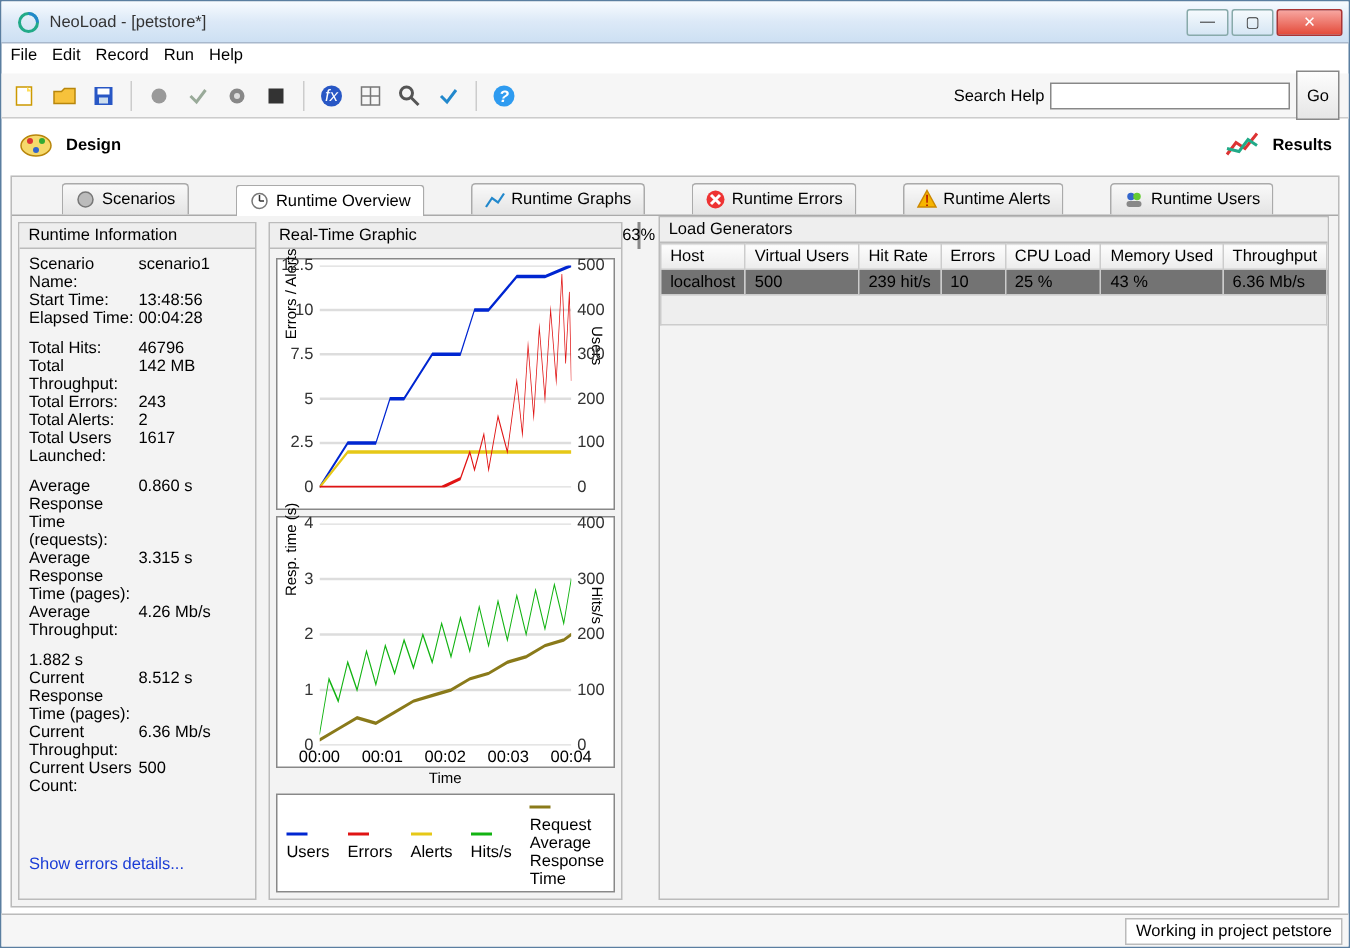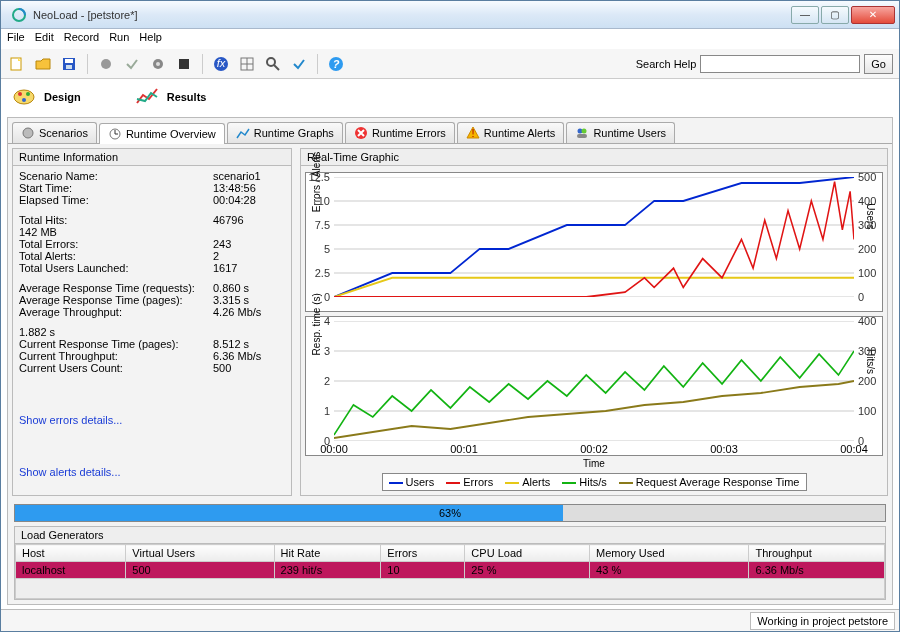--- a/index.html
+++ b/index.html
@@ -13,29 +13,29 @@
 .winbtn { width: 28px; height: 18px; border: 1px solid #8aa; border-radius: 2px; background: linear-gradient(#f5fafd,#d6e6f4); display:flex; align-items:center; justify-content:center; font-size:10px; color:#333;}
 .winbtn.close { background: linear-gradient(#f7a6a0,#e44b3a); color:#fff; border-color:#a33; width:44px;}
 .menubar { height: 20px; padding: 2px 6px; display: flex; gap: 10px; }
 .menubar span { cursor: default; }
 .toolbar { height: 30px; border-bottom: 1px solid #ccc; display: flex; align-items: center; padding: 0 6px; gap: 6px; background:#f6f6f6; }
 .tbtn { width: 20px; height: 20px; display:flex; align-items:center; justify-content:center;font-style:italic; }
 .vsep { width:1px; height:20px; background:#ccc; margin:0 2px;}
 .searchwrap { margin-left: auto; display: flex; align-items: center; gap: 4px; }
 .searchwrap label { white-space: nowrap; }
 .searchwrap input { width: 160px; height: 18px; border: 1px solid #888; }
-.gobtn { height: 20px; border:1px solid #888; background:linear-gradient(#fdfdfd,#e6e6e6); padding:0 6px; }
-.modebar { height: 36px; display:flex; align-items:center; justify-content:flex-start; gap: 32px; }
+.gobtn { height: 33px; border:1px solid #888; background:linear-gradient(#fdfdfd,#e6e6e6); padding:0 6px; }
+.modebar { height: 36px; display:flex; align-items:center; justify-content:space-between; gap: 32px; }
 .modebtn { display:flex; align-items:center; gap:8px; padding:3px 10px; border:1px solid transparent; font-weight:bold; font-size:12px;}
 .modebtn.active { border:1px solid #888; background:linear-gradient(#fdfdfd,#e0e0e0); border-radius:2px; }
 .contentwrap { flex:1; border:1px solid #bbb; margin:2px 6px 4px 6px; display:flex; flex-direction:column; background:#f3f3f3; overflow:hidden;}
 .tabstrip { height: 26px; display:flex; align-items:flex-end; padding:0 4px; gap:2px; background:#f3f3f3; border-bottom:1px solid #aaa; }
-.tab { display:flex; align-items:center; gap:4px; padding:3px 8px; border:1px solid #aaa; border-bottom:none; background:linear-gradient(#f9f9f9,#e4e4e4); border-radius:3px 3px 0 0; }
+.tab { display:flex; align-items:center; gap:4px; padding:3px 8px; border:1px solid #aaa; border-bottom:none; background:linear-gradient(#f9f9f9,#e4e4e4); border-radius:3px 3px 0 0;margin-left:29px; }
 .tab.active { background:#fff; position:relative; top:1px; }
-.maincontent { flex:1; display:flex; flex-direction:column; background:#f3f3f3; overflow:hidden;}
+.maincontent { flex:1; display:flex; flex-direction:row; background:#f3f3f3; overflow:hidden;}
 .upper { display:flex; flex:1; overflow:hidden; min-height: 0;}
 .panel { border:1px solid #bbb; margin:4px; background:#f3f3f3; display:flex; flex-direction:column; }
 .panel-title { border-bottom:1px solid #bbb; padding:2px 6px; background:#eee;}
 .runtime-info { width: 280px; }
 .runtime-info .body { padding:4px 6px; overflow:auto; flex:1;}
 .kv { display:flex; }
 .kv .k { flex:1; }
 .kv .v { width: 72px; text-align:left; }
 .sep { height: 8px; }
 .linkish { color: #1a3cd6; cursor:pointer;margin-top:40px; }
@@ -46,21 +46,21 @@
 .ylabel-right { position:absolute; right:-16px; top:50%; transform:rotate(90deg) translateX(-50%); transform-origin:right center; white-space:nowrap; font-size:10px;}
 .xaxislabel { text-align:center; font-size:10px; }
 .legendbox { border:1px solid #888; background:#fff; padding:2px 6px; margin:4px auto 0 auto; display:flex; gap:12px; align-items:center; justify-content:center; font-size:10px; width:fit-content;}
 .legswatch { width:14px; height:2px; display:inline-block; vertical-align:middle; margin-right:3px;}
 .progresswrap { height:18px; border:1px solid #888; margin:4px 6px; background:#ddd; position:relative; }
 .progressfill { height:100%; background:#2e9bf0; }
 .progresstext { position:absolute; left:50%; top:0; transform:translateX(-50%); line-height:16px; color:#000; font-size:11px;}
 .lg { margin:0 6px 4px 6px; }
 .lg .body { background:#fff; }
 .lgtable { width:100%; border-collapse:collapse; }
-.lgtable th, .lgtable td { text-align:left; padding:2px 6px; border:1px solid #ccc; background:#be185d; font-weight:normal;}
+.lgtable th, .lgtable td { text-align:left; padding:2px 6px; border:1px solid #ccc; background:#737373; font-weight:normal;}
 .lgtable th { background:linear-gradient(#fdfdfd,#ececec);}
 .lgfiller { height:20px; background:#eee; border:1px solid #ccc; border-top:none;}
 .statusbar { height:22px; border-top:1px solid #bbb; display:flex; align-items:center; justify-content:flex-end; padding:3px 4px; background:#f6f6f6;}
 .statuscell { border:1px solid #bbb; padding:2px 6px; background:#fff;}
 svg { display:block; }
 .ticks { position:absolute; left:-30px; top:0; bottom:0; width:28px; font-size:9px; color:#333; }
 .ticksR { left:auto; right:-26px; text-align:left; width:24px;}
 .tick { position:absolute; right:2px; transform:translateY(-50%);}
 .ticksR .tick { left:2px; right:auto;}
 .xticks { position:absolute; left:0; right:0; bottom:-14px; height:12px; font-size:9px;}
@@ -255,20 +255,21 @@
             <div class="kv">
                 <span class="k">Elapsed Time:</span>
                 <span class="v">00:04:28</span>
               </div>
             <div class="sep"></div>
             <div class="kv">
                 <span class="k">Total Hits:</span>
                 <span class="v">46796</span>
               </div>
             <div class="kv">
+                <span class="k">Total Throughput:</span>
                 <span class="v">142 MB</span>
               </div>
             <div class="kv">
                 <span class="k">Total Errors:</span>
                 <span class="v">243</span>
               </div>
             <div class="kv">
                 <span class="k">Total Alerts:</span>
                 <span class="v">2</span>
               </div>

